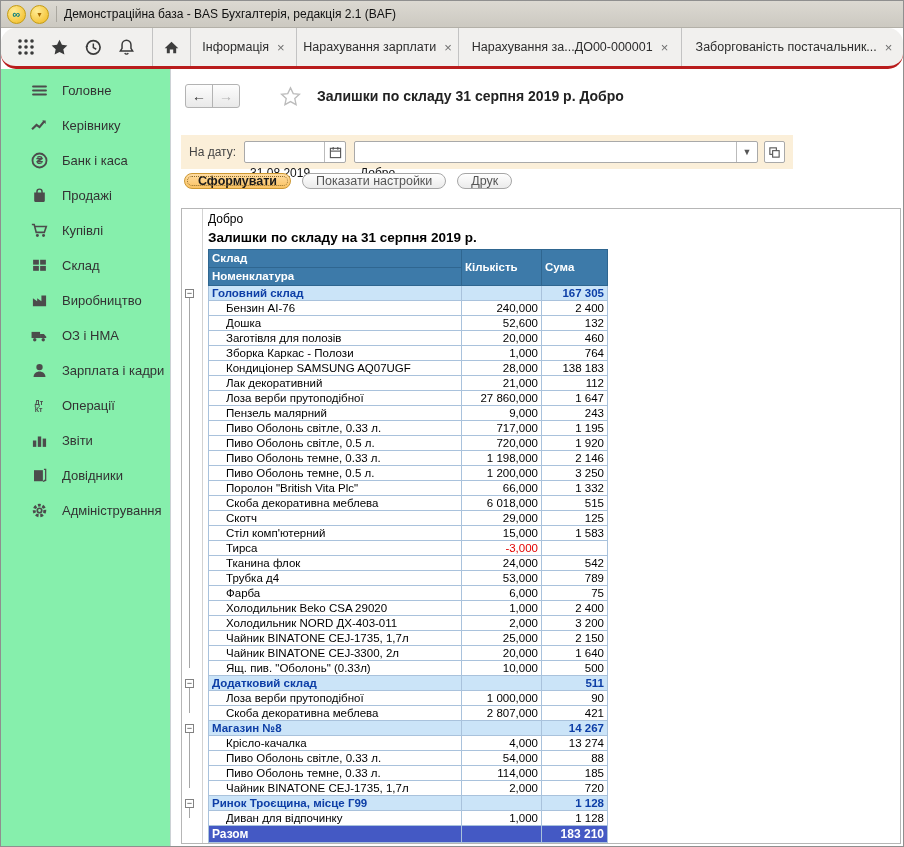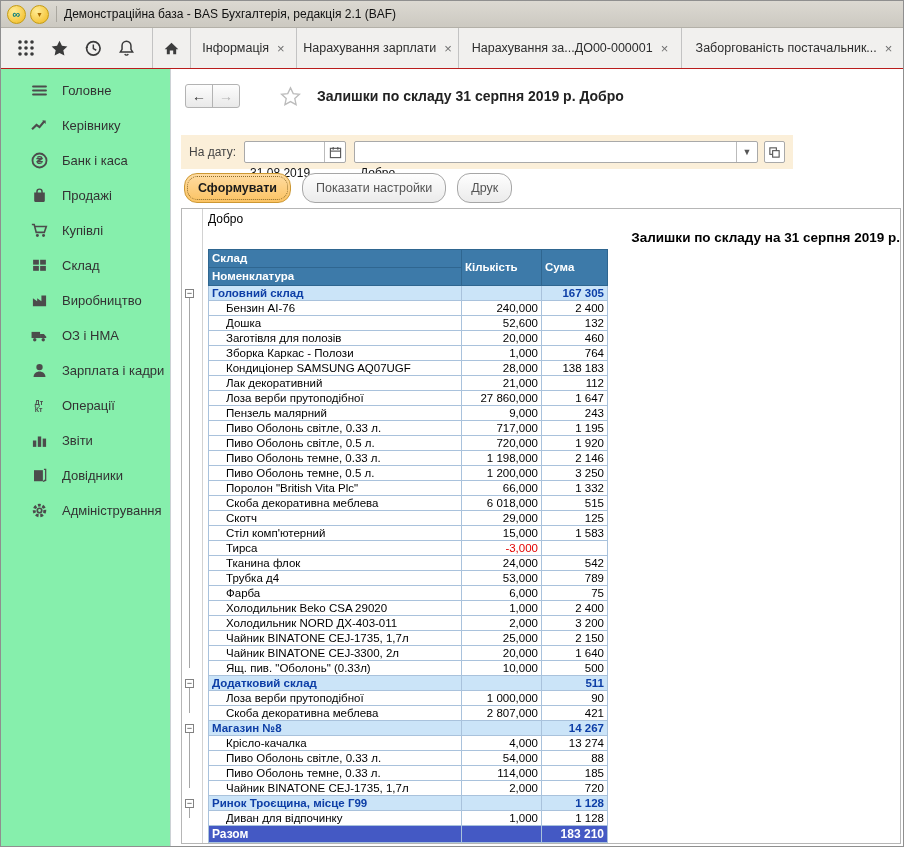--- a/index.html
+++ b/index.html
@@ -9,21 +9,21 @@
   .titlebar{position:absolute;left:0;top:0;right:0;height:27px;background:linear-gradient(#dcd9d2,#ccc9c1);
     border-bottom:1px solid #b3b0a8;display:flex;align-items:center;padding-left:6px;box-sizing:border-box;}
   .logo-circle{width:17px;height:17px;border-radius:50%;flex:none;margin-right:4px;
     background:radial-gradient(circle at 35% 30%,#ffec96,#f1b81c);border:1px solid #c59c13;
     display:flex;align-items:center;justify-content:center;font-size:11px;font-weight:bold;color:#007a7d;}
   .logo-circle .dd{font-size:7px;color:#a96a00;}
   .titlebar-sep{width:1px;height:16px;background:#aaa79f;margin:0 7px 0 3px;}
   .titlebar-text{font-size:12px;color:#111;}
   
   .tabbar{position:absolute;top:27px;left:0;right:0;height:41px;background:#f1f0ee;
-    border-bottom:1px solid #b91c1c;display:flex;box-sizing:border-box;}
+    border-bottom:3px solid #b91c1c;display:flex;box-sizing:border-box;border-radius:15px;}
   .toolbar-icons{width:151px;flex:none;display:flex;align-items:center;justify-content:space-between;
     padding:0 15px;box-sizing:border-box;color:#3a3a3a;}
   .tbtn{width:20px;height:20px;display:flex;align-items:center;justify-content:center;}
   .icn{display:inline-flex;align-items:center;justify-content:center;}
   .icn svg{display:block;}
   .home-tab{width:37px;flex:none;border-left:1px solid #c3c3c3;display:flex;align-items:center;
     justify-content:center;color:#3d3d3d;}
   .tab{border-left:1px solid #c3c3c3;display:flex;align-items:center;justify-content:center;
     font-size:12.5px;color:#2d2d2d;box-sizing:border-box;padding:0 4px;overflow:hidden;white-space:nowrap;flex:none;}
   .tab .close{color:#6f6f6f;font-size:13px;margin-left:8px;}
@@ -48,34 +48,34 @@
   .datefield{width:102px;height:22px;background:#fff;border:1px solid #a9a9a9;border-radius:2px;
     display:flex;align-items:center;box-sizing:border-box;flex:none;}
   .dval{flex:1;padding-left:5px;font-size:12px;color:#111;white-space:nowrap;overflow:hidden;margin-top:42px;}
   .cal-btn,.combo-arrow{width:20px;height:100%;border-left:1px solid #bbb;display:flex;flex:none;
     align-items:center;justify-content:center;color:#555;font-size:9px;}
   .combofield{flex:1;height:22px;background:#fff;border:1px solid #a9a9a9;border-radius:2px;
     display:flex;align-items:center;box-sizing:border-box;margin:0 6px 0 8px;}
   .choose-btn{width:21px;height:22px;border:1px solid #a9a9a9;border-radius:2px;background:#fff;
     display:flex;align-items:center;justify-content:center;color:#555;flex:none;box-sizing:border-box;}
   .btnrow{position:absolute;top:104px;left:13px;display:flex;gap:11px;}
-  .btn{height:30px;padding:0 13px;border:1px solid #a6a6a6;border-radius:13px;color:#555;
+  .btn{height:16px;padding:0 13px;border:1px solid #a6a6a6;border-radius:13px;color:#555;
     background:linear-gradient(#fefefe,#ebebeb);font-size:12.5px;display:flex;align-items:center;box-sizing:border-box;}
   .btn.primary{background:linear-gradient(#ffdca2,#fbc363);border-color:#cd9833;color:#1a1a1a;
     font-weight:bold;outline:1px dotted #8a6a2a;outline-offset:-4px;}
   
   .report-panel{position:absolute;top:139px;left:10px;right:2px;bottom:2px;border:1px solid #b6b6b6;
     background:#fff;box-sizing:border-box;}
   .gutter{position:absolute;left:0;top:0;bottom:0;width:20px;border-right:1px solid #d2d2d2;}
   .gmark{position:absolute;left:3px;width:9px;height:9px;border:1px solid #828282;background:#fff;
     box-sizing:border-box;font-size:9px;line-height:6px;text-align:center;color:#333;}
   .gline{position:absolute;left:7px;width:1px;background:#a6a6a6;}
   .grid-content{position:absolute;left:21px;top:0;right:0;bottom:0;padding:3px 0 0 5px;box-sizing:border-box;}
   .subject{font-size:12px;color:#000;height:15px;line-height:15px;}
-  .grid-title{font-size:13.5px;font-weight:bold;color:#000;height:22px;line-height:22px;text-align:right;}
+  .grid-title{font-size:13.5px;font-weight:bold;color:#000;height:22px;line-height:22px;}
   table.grid{border-collapse:collapse;table-layout:fixed;width:399px;font-size:11.5px;}
   table.grid th,table.grid td{border:1px solid #a9c2dc;padding:0 3px;height:15px;line-height:13px;
     box-sizing:border-box;overflow:hidden;white-space:nowrap;}
   table.grid thead th{background:#3d7aa9;color:#fff;font-weight:bold;text-align:left;height:18px;
     border-color:#2f6690;}
   table.grid td.num{text-align:right;}
   tr.g td{background:#cbe4f8;color:#0d3ea6;font-weight:bold;}
   tr.i td.name{padding-left:17px;color:#000;}
   tr.t td{background:#4459c4;color:#fff;font-weight:bold;height:17px;font-size:12px;}
   td.neg{color:#e00000;}

